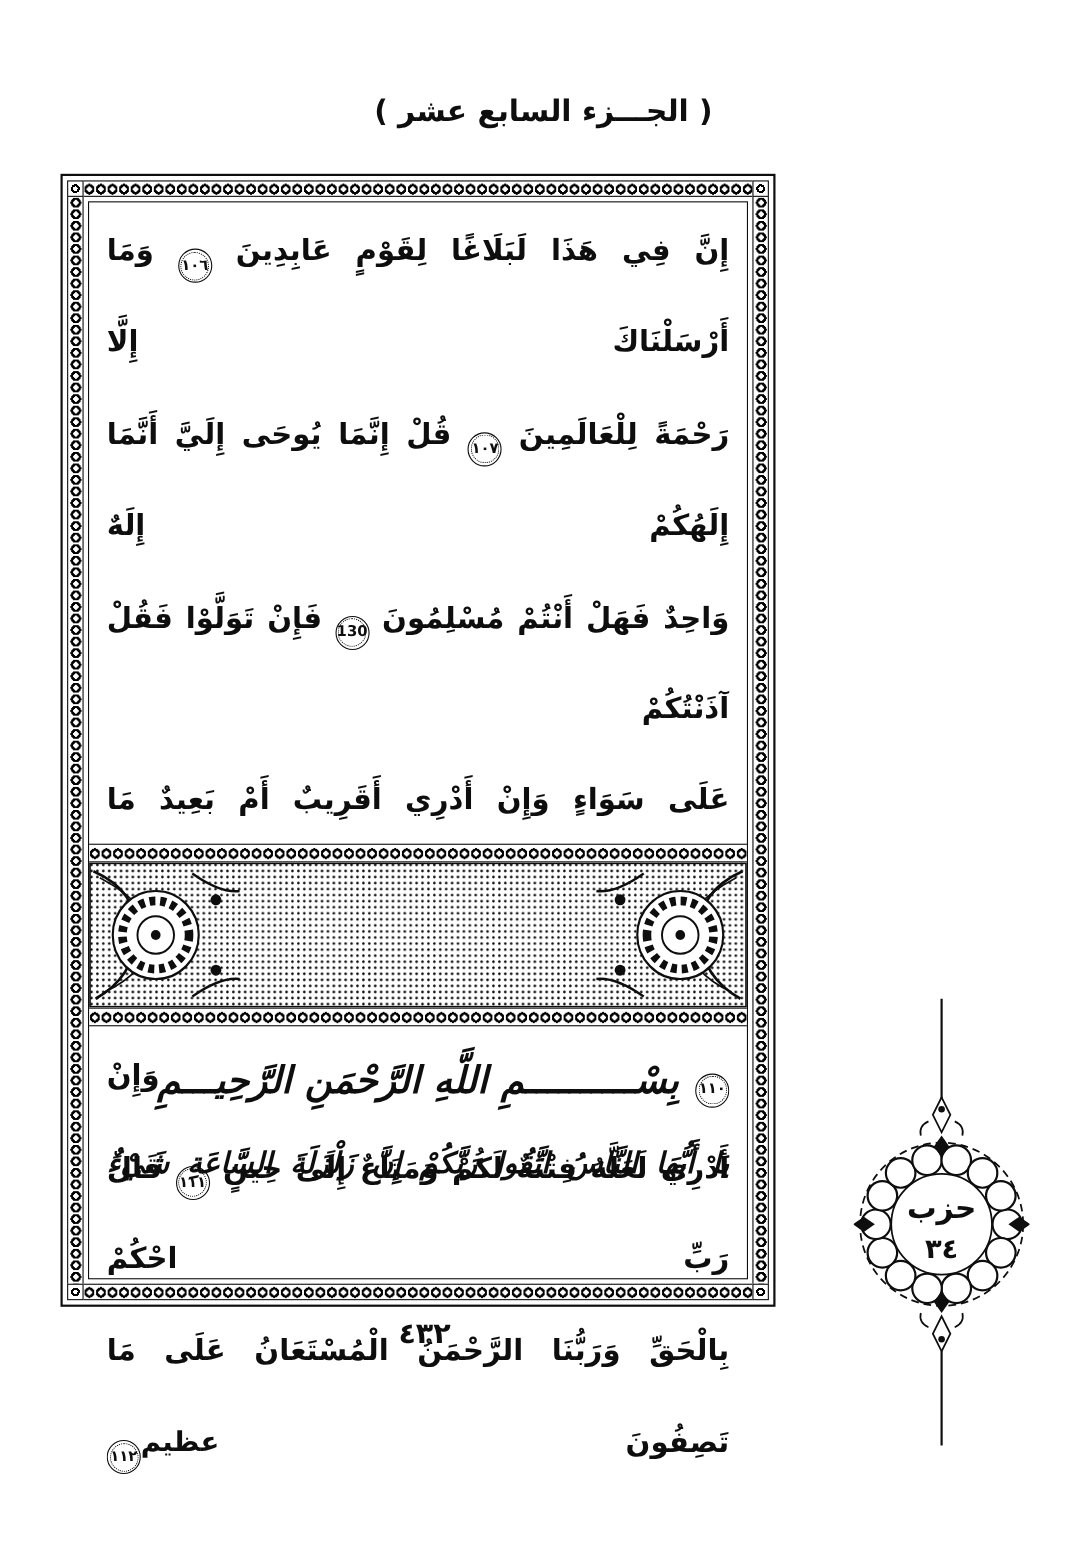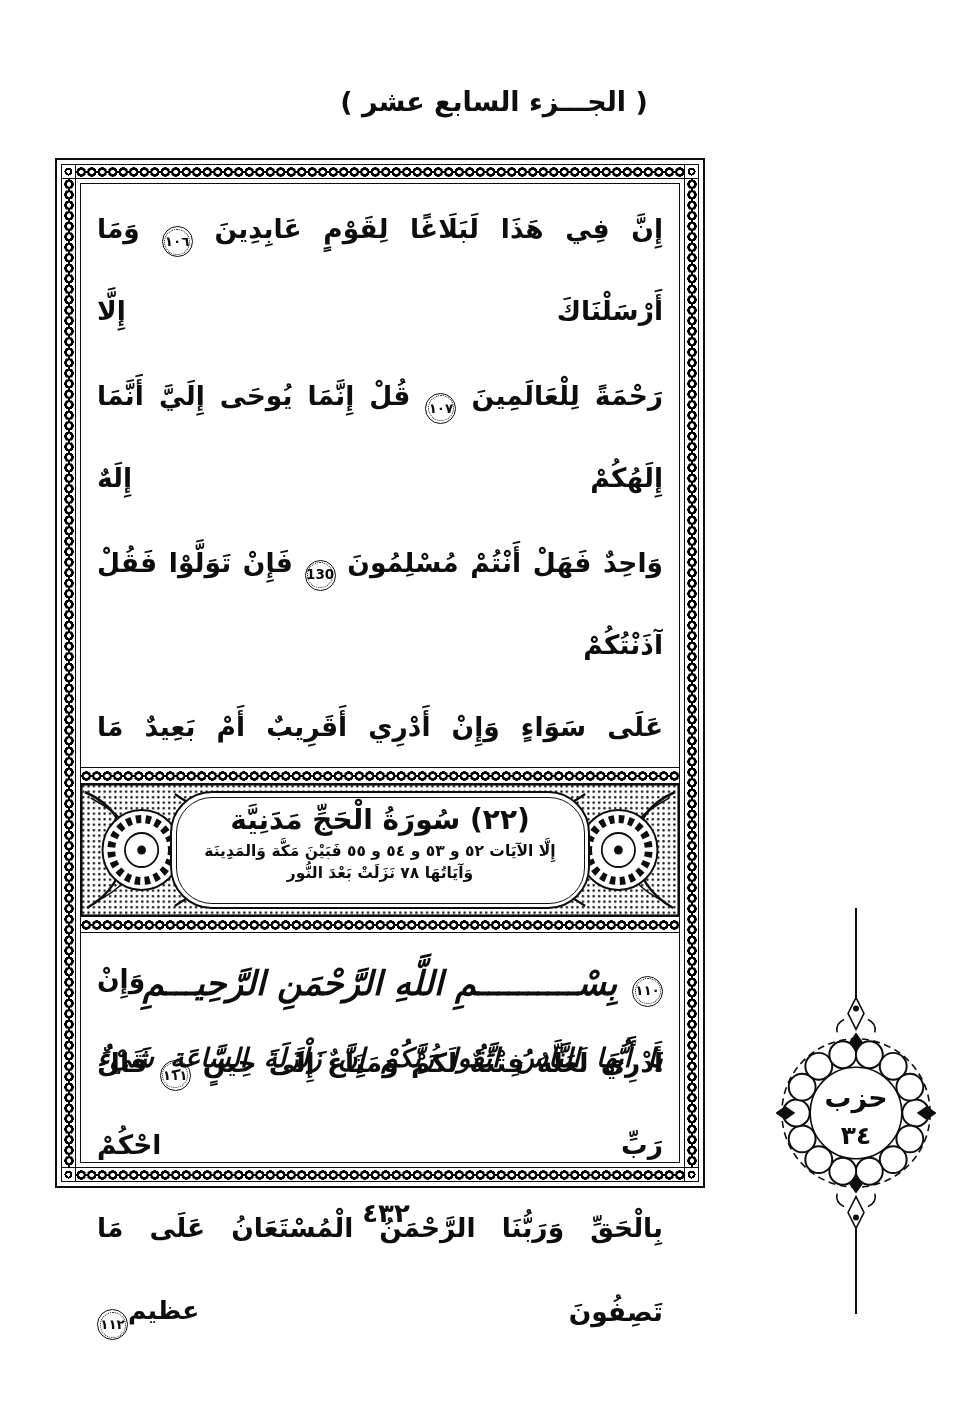--- a/index.html
+++ b/index.html
@@ -161,25 +161,20 @@
                 <path d="M96 10 q26 18 44 16" fill="none" stroke="#0e0e0e" stroke-width="2.2"></path>
                 <path d="M96 122 q26 -18 44 -16" fill="none" stroke="#0e0e0e" stroke-width="2.2"></path>
                 <circle cx="118" cy="34" r="5" fill="#0e0e0e"></circle>
                 <circle cx="118" cy="98" r="5" fill="#0e0e0e"></circle>
               </g>
             </defs>
             <rect x="0.8" y="0.8" width="610.4" height="130.4" fill="url(#bd)" stroke="#0e0e0e" stroke-width="1.6"></rect>
             <use href="#orn"></use>
             <use href="#orn" transform="translate(612 0) scale(-1 1)"></use>
           </svg>
-          <div class="cartouche">
-            <div class="surah-title">(٢٢) سُورَةُ الْحَجِّ مَدَنِيَّة</div>
-            <div class="surah-note">إِلَّا الآيَات ٥٢ و ٥٣ و ٥٤ و ٥٥ فَبَيْنَ مَكَّة وَالمَدِينَة</div>
-            <div class="surah-note">وَآيَاتُهَا ٧٨ نَزَلَتْ بَعْدَ النُّور</div>
-          </div>
         </div>
 
         <div class="chain-divider"></div>
 
         <div class="lower-panel">
           <div class="bismillah">بِسْــــــــــمِ اللَّهِ الرَّحْمَنِ الرَّحِيـــمِ</div>
           <div id="lower-lines">
               <div class="qline"><span>يَا أَيُّهَا النَّاسُ اتَّقُوا رَبَّكُمْ إِنَّ زَلْزَلَةَ السَّاعَةِ شَيْءٌ</span></div>
             </div>
         </div>

